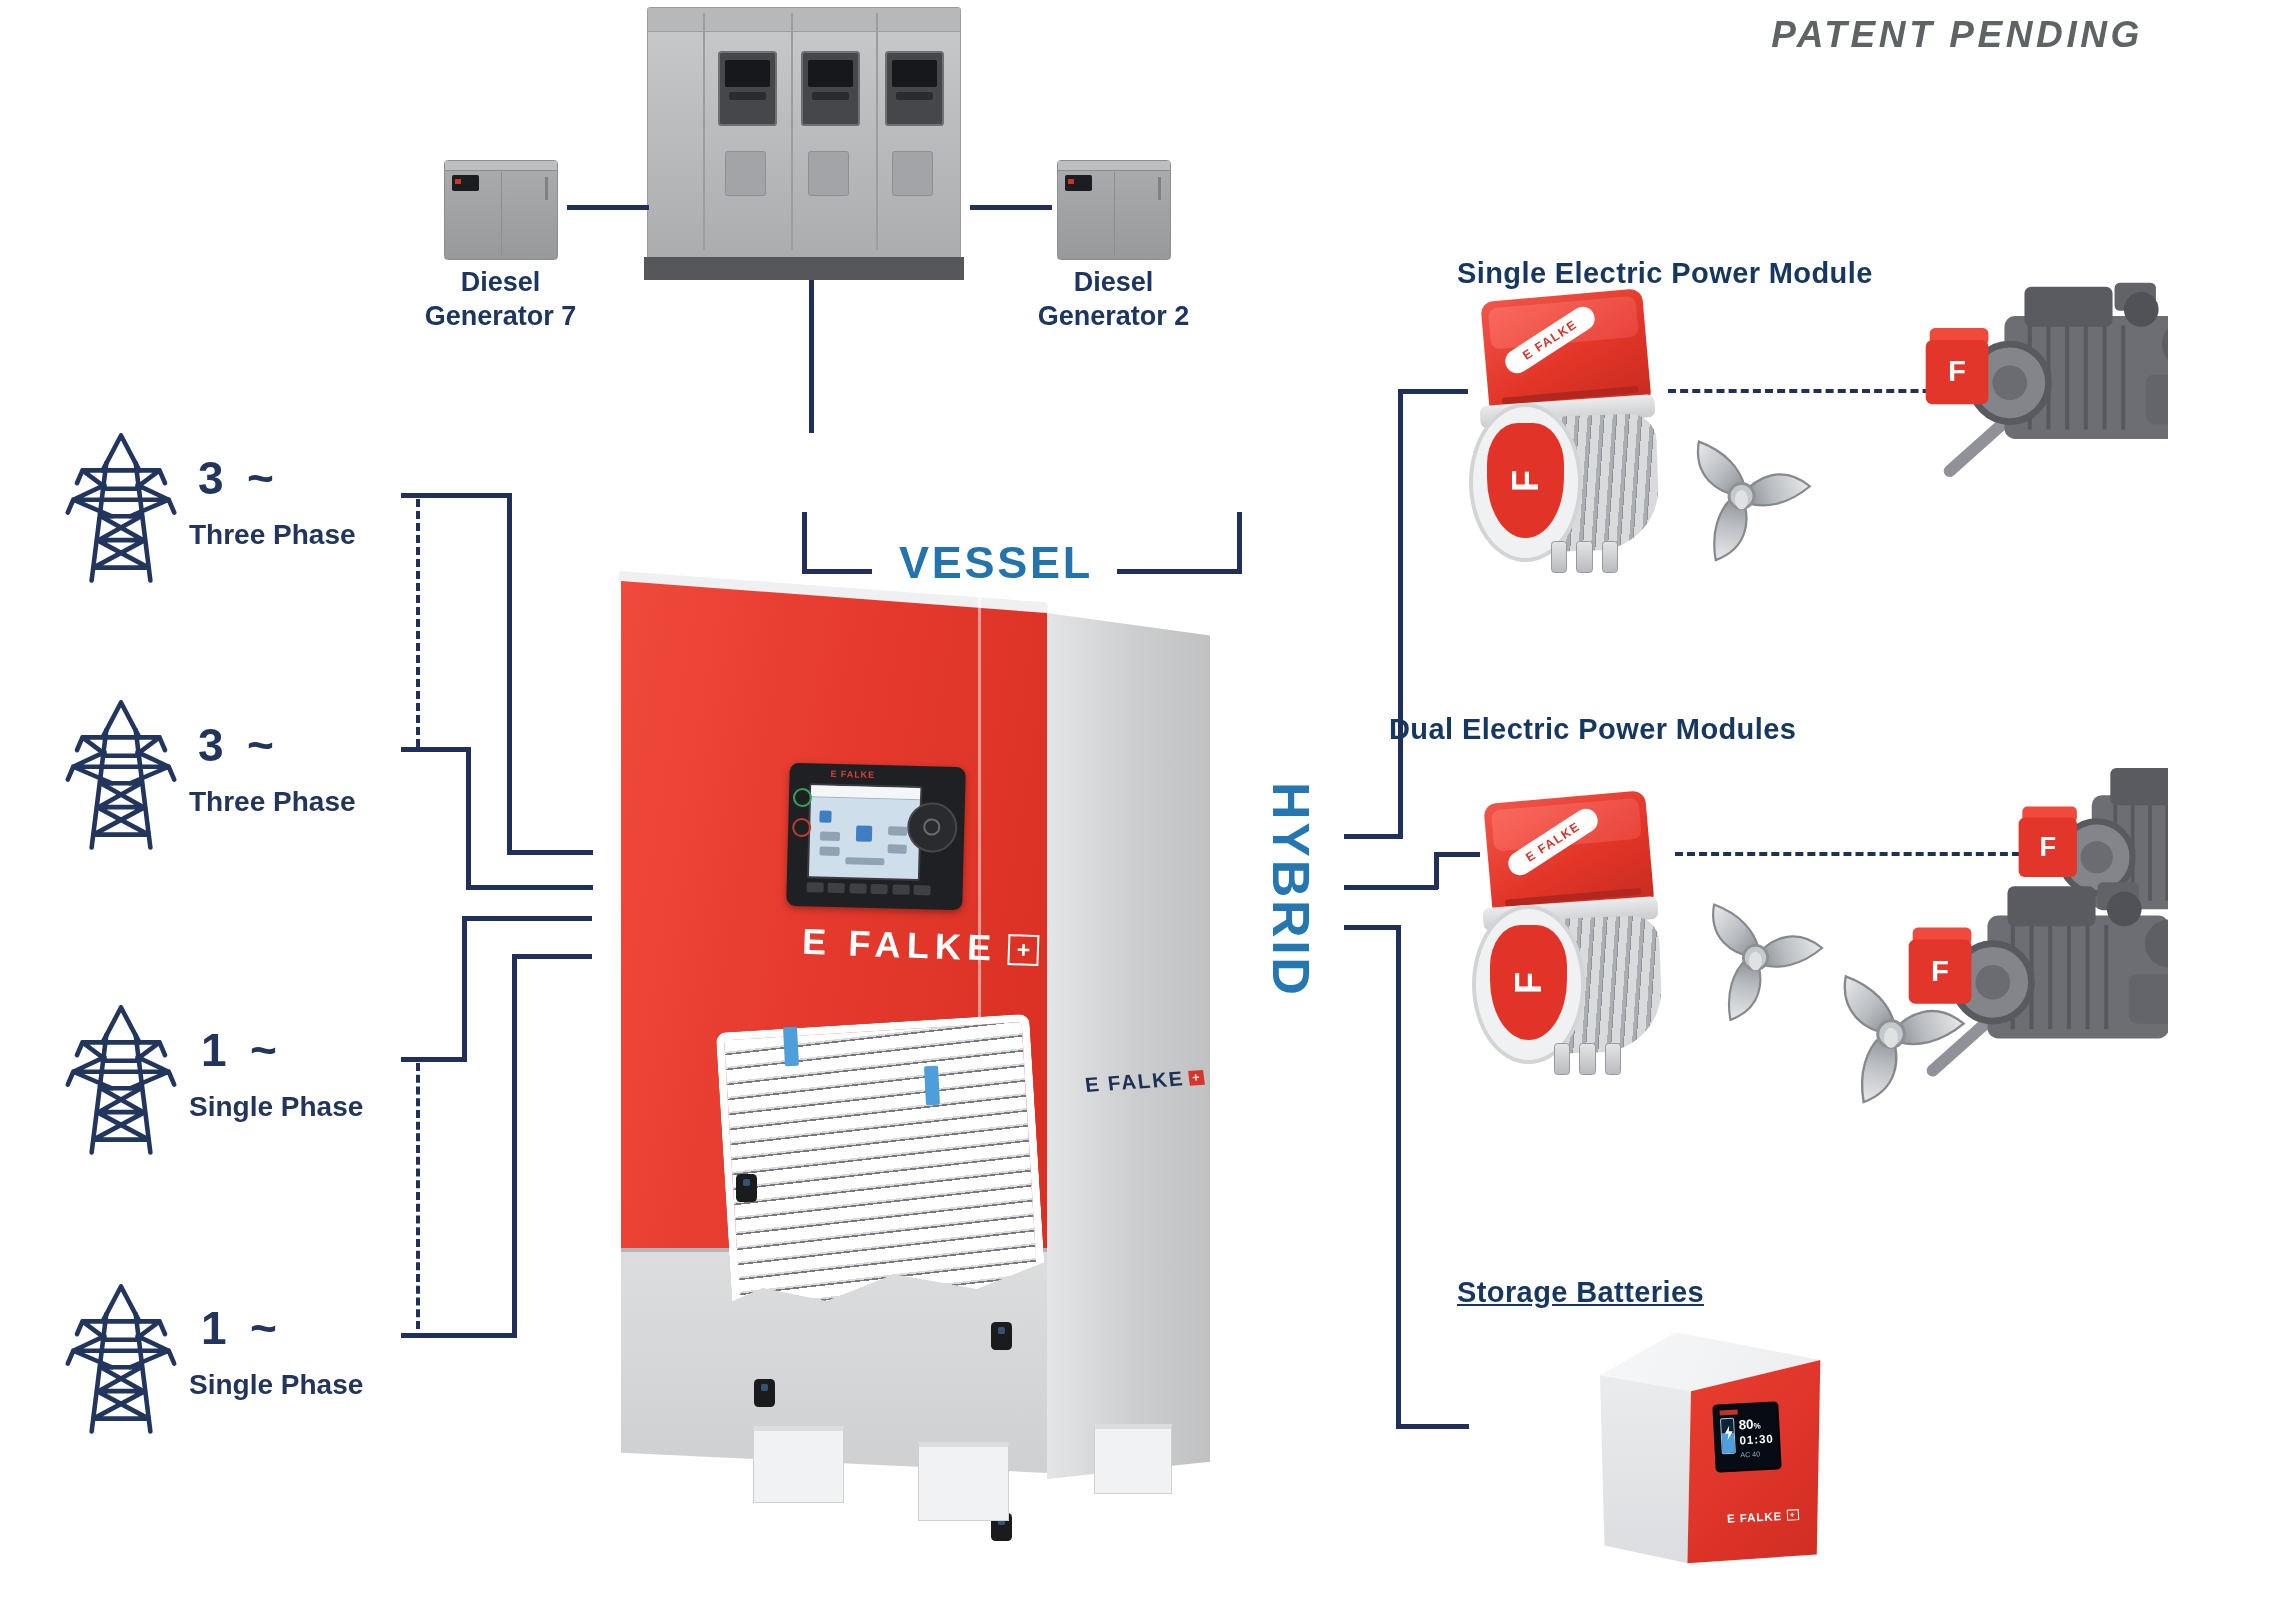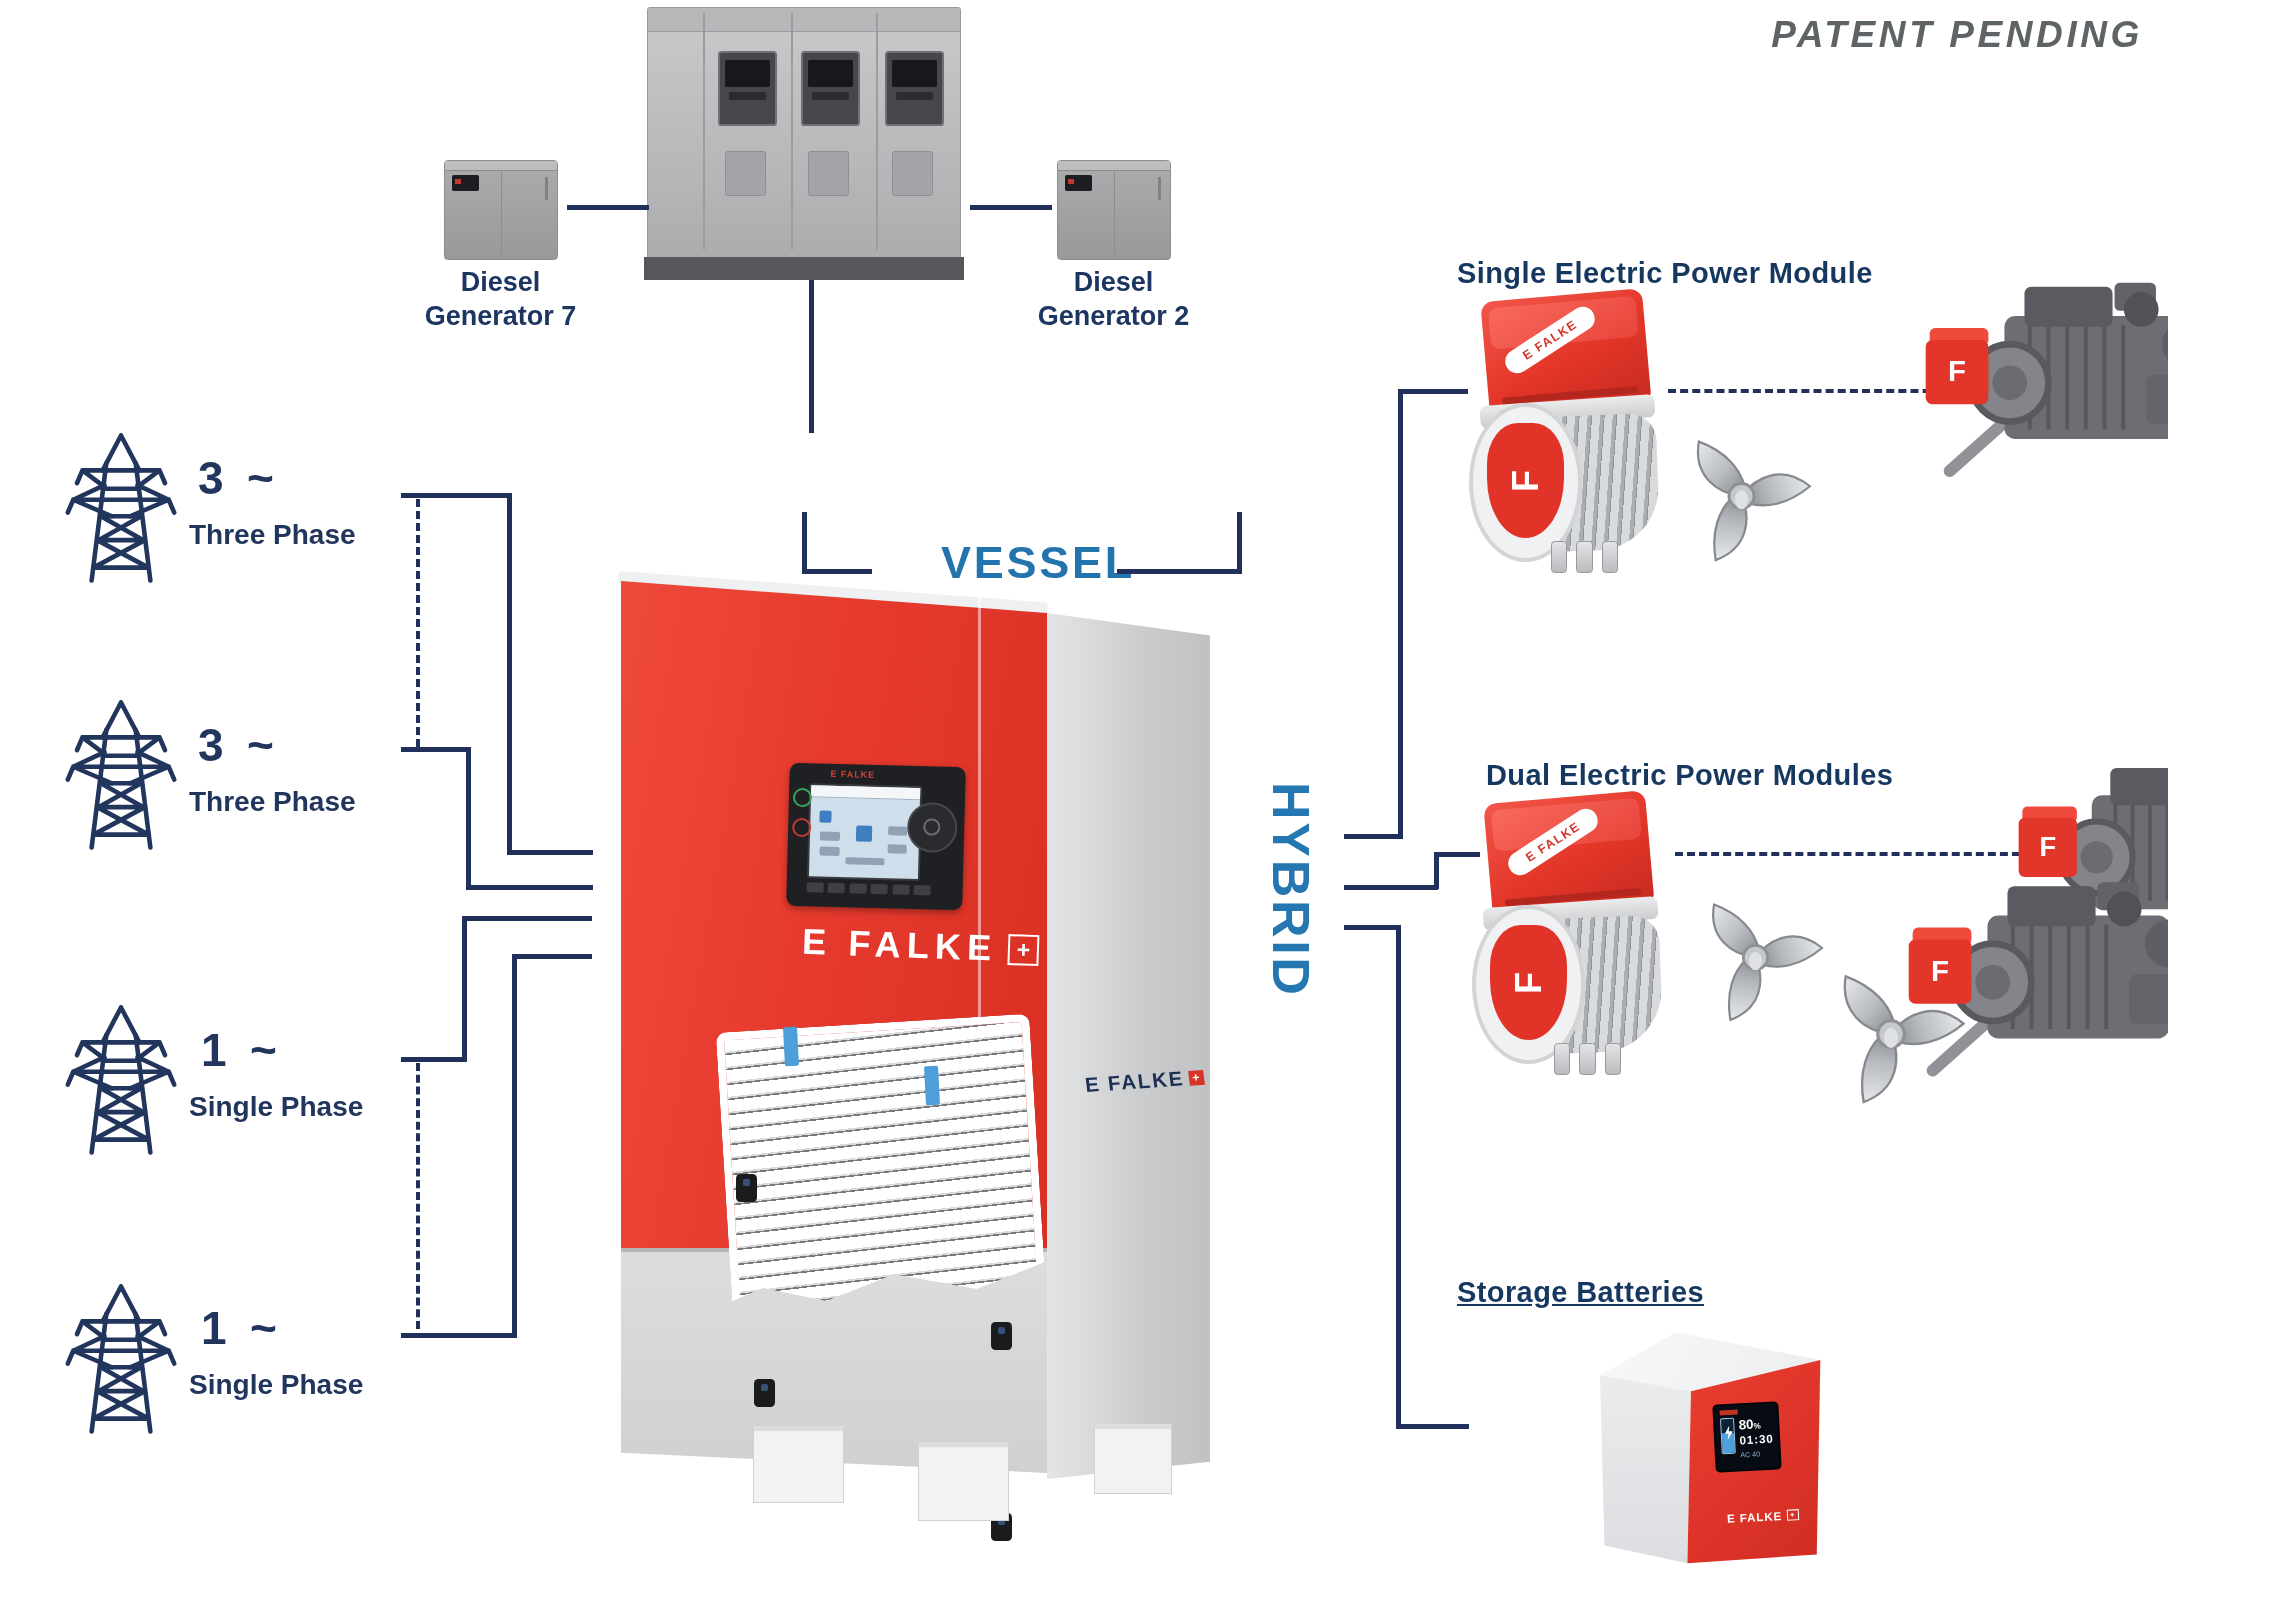--- a/index.html
+++ b/index.html
@@ -7,21 +7,21 @@
   .canvas{position:relative;width:2168px;height:1617px;background:#ffffff;overflow:hidden;}
   .abs{position:absolute;}
   
   .ln{position:absolute;background:#20305a;}
   .dashv{position:absolute;border-left:4.5px dashed #20305a;width:0;}
   .dashh{position:absolute;border-top:4.5px dashed #20305a;height:0;}
   
   .patent{position:absolute;top:14.3px;right:25px;font-size:37px;font-weight:600;font-style:italic;color:#5e6366;letter-spacing:3.6px;}
   .gen-label{position:absolute;width:223px;text-align:center;font-size:27px;font-weight:600;color:#1d3561;line-height:1.25;}
   .blue-label{position:absolute;width:250px;text-align:center;font-size:29px;font-weight:700;color:#2577b2;line-height:1.18;}
-  .vessel{position:absolute;left:913px;top:537px;width:250px;text-align:center;font-size:45px;font-weight:800;color:#2373ad;letter-spacing:2.7px;}
+  .vessel{position:absolute;left:871px;top:537px;width:250px;text-align:center;font-size:45px;font-weight:800;color:#2373ad;letter-spacing:2.7px;}
   .vlabel{position:absolute;font-size:52px;font-weight:800;color:#2577b2;letter-spacing:2.7px;white-space:nowrap;}
   .shore-label{left:626px;top:1035px;transform:rotate(-90deg);transform-origin:0 0;}
   .hybrid-label{left:1321px;top:782px;transform:rotate(90deg);transform-origin:0 0;}
   .sym{position:absolute;font-size:46px;font-weight:600;color:#22355c;letter-spacing:5.3px;}
   .phase{position:absolute;width:214px;font-size:28px;font-weight:700;color:#22355c;}
   .row-title{position:absolute;font-size:29px;font-weight:700;color:#16375f;letter-spacing:0.4px;}
   
   .sb{position:absolute;left:647px;top:7.1px;width:312px;height:267px;background:linear-gradient(180deg,#c9cacc,#b2b4b6 70%,#a8aaac);border:1.8px solid #999b9e;border-radius:2.7px;}
   .sb .divider{position:absolute;top:5.3px;bottom:25px;width:1.8px;background:#9b9da0;}
   .sb .topband{position:absolute;left:0;right:0;top:0;height:23px;background:#b7b8ba;border-bottom:0.9px solid #9b9da0;}
@@ -344,21 +344,21 @@
         <i></i>
       </div>
   </div>
   <svg class="abs" style="left:1668px;top:412px;" width="147" height="168" viewBox="0 0 200 200">
       <use href="#prop-shape"></use>
     </svg>
   <svg class="abs" style="left:1911px;top:248px;" width="307" height="267" viewBox="0 0 460 320">
       <use href="#engine-shape"></use>
     </svg>
 
-  <div class="row-title" style="left:1486px;top:713px;margin-top:46px;">Dual Electric Power Modules</div>
+  <div class="row-title" style="left:1389px;top:713px;">Dual Electric Power Modules</div>
   <div class="pm" style="left:1472px;top:793px;">
     <div class="top">
         <div class="lid"></div>
         <div class="groove"></div>
       </div>
     <div class="pill">E FALKE</div>
     <div class="collar"></div>
     <div class="body"></div>
     <div class="face">
         <div class="shield">

